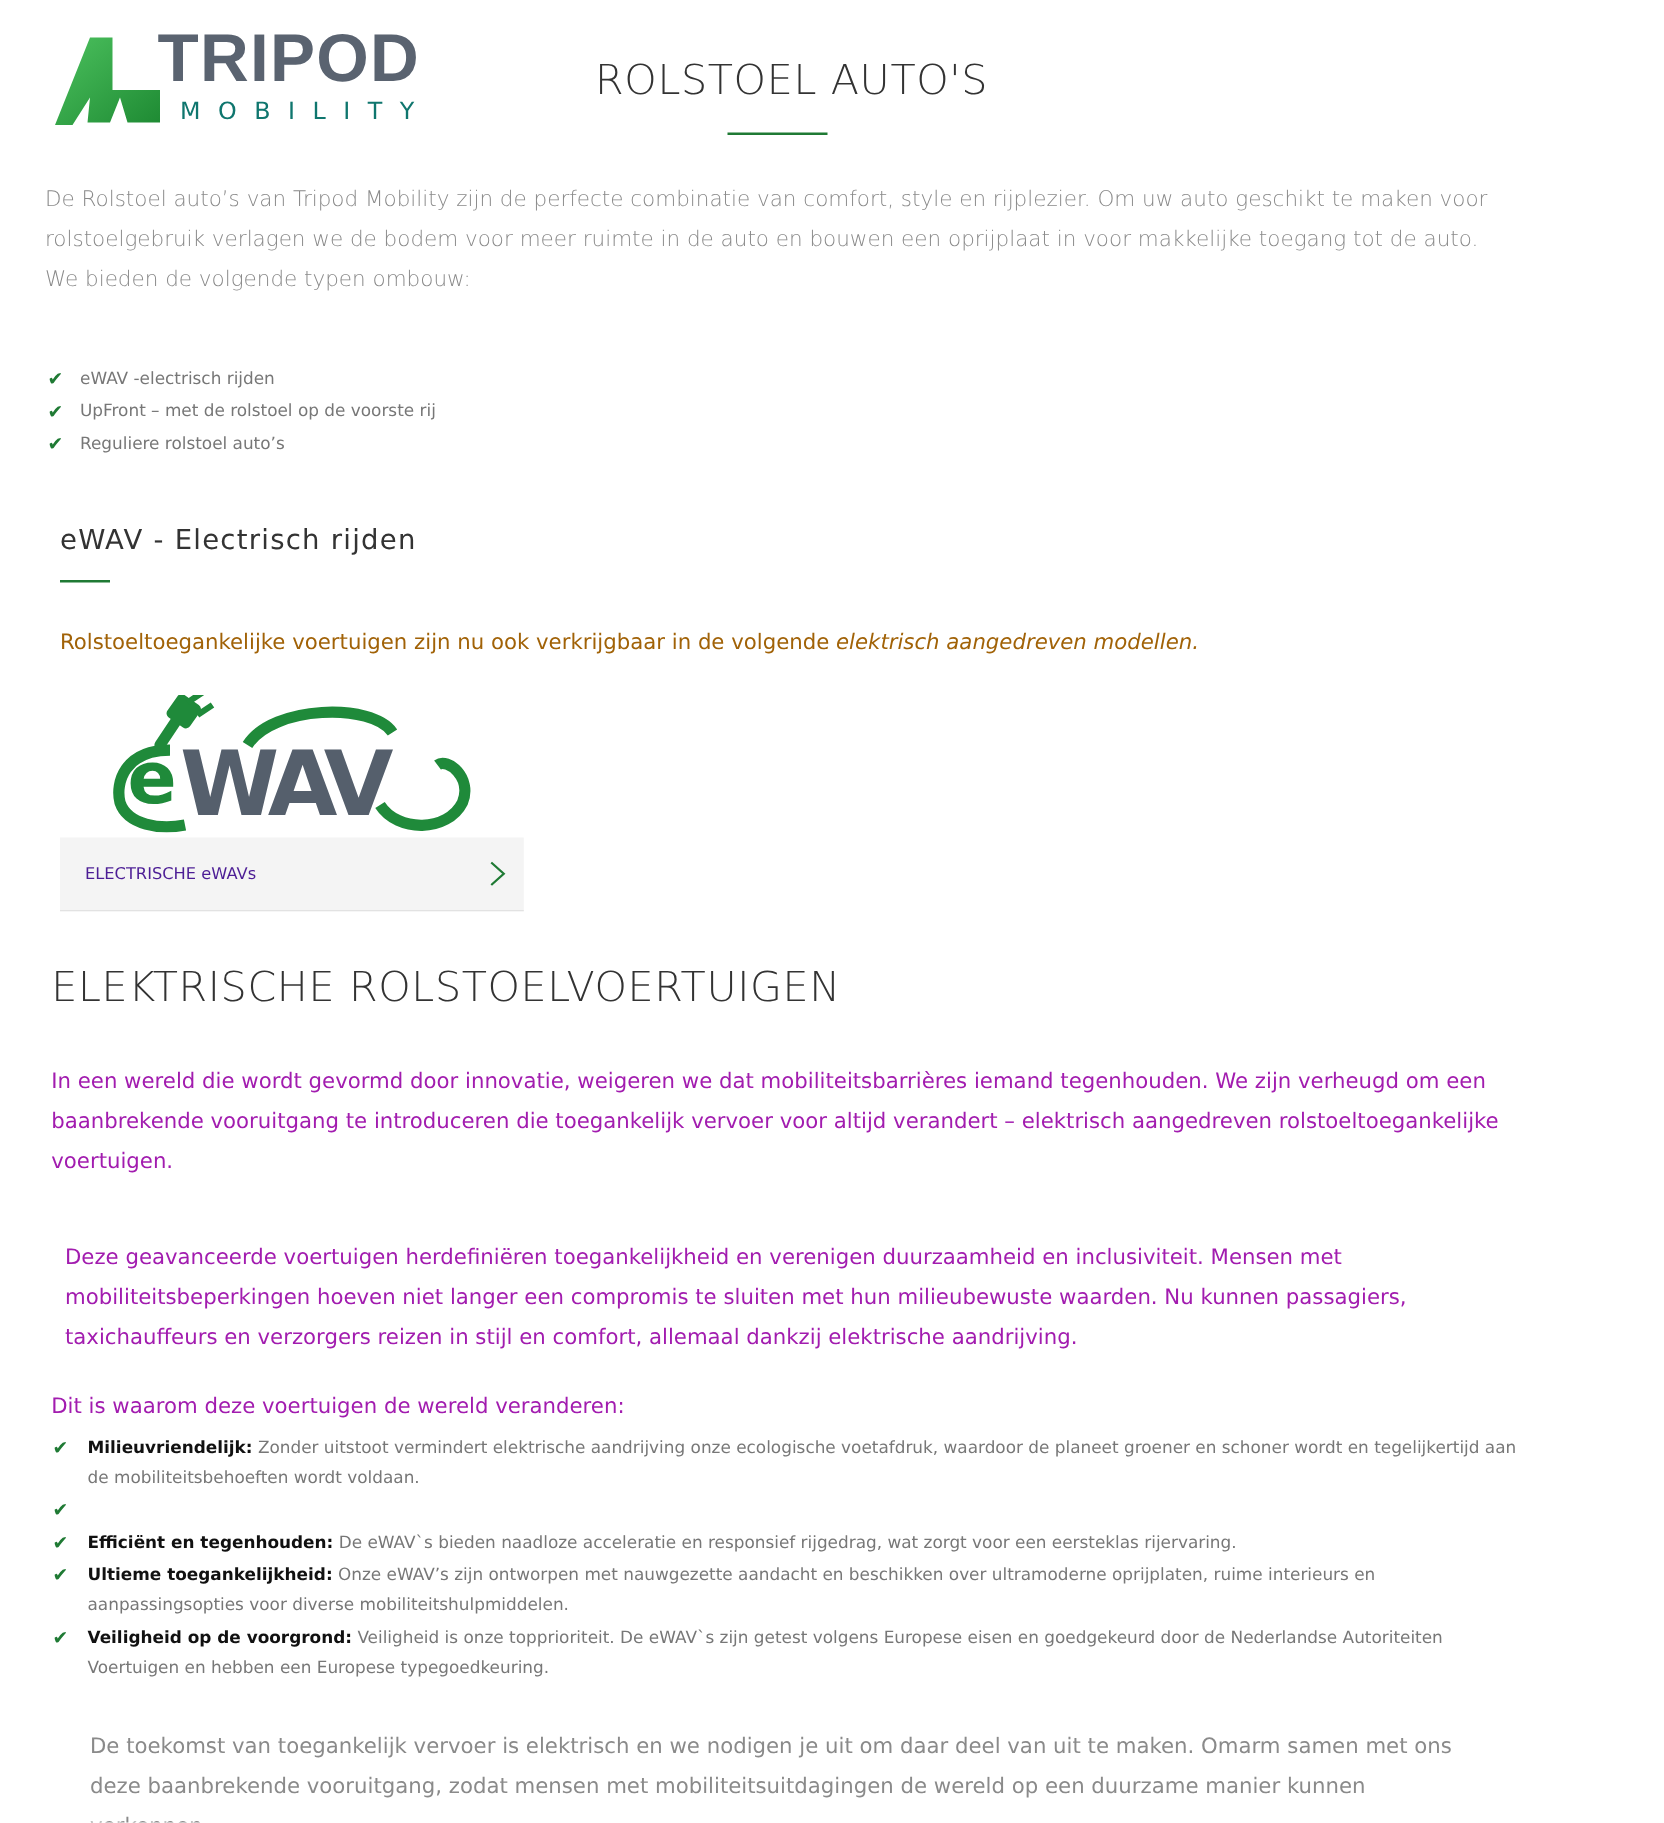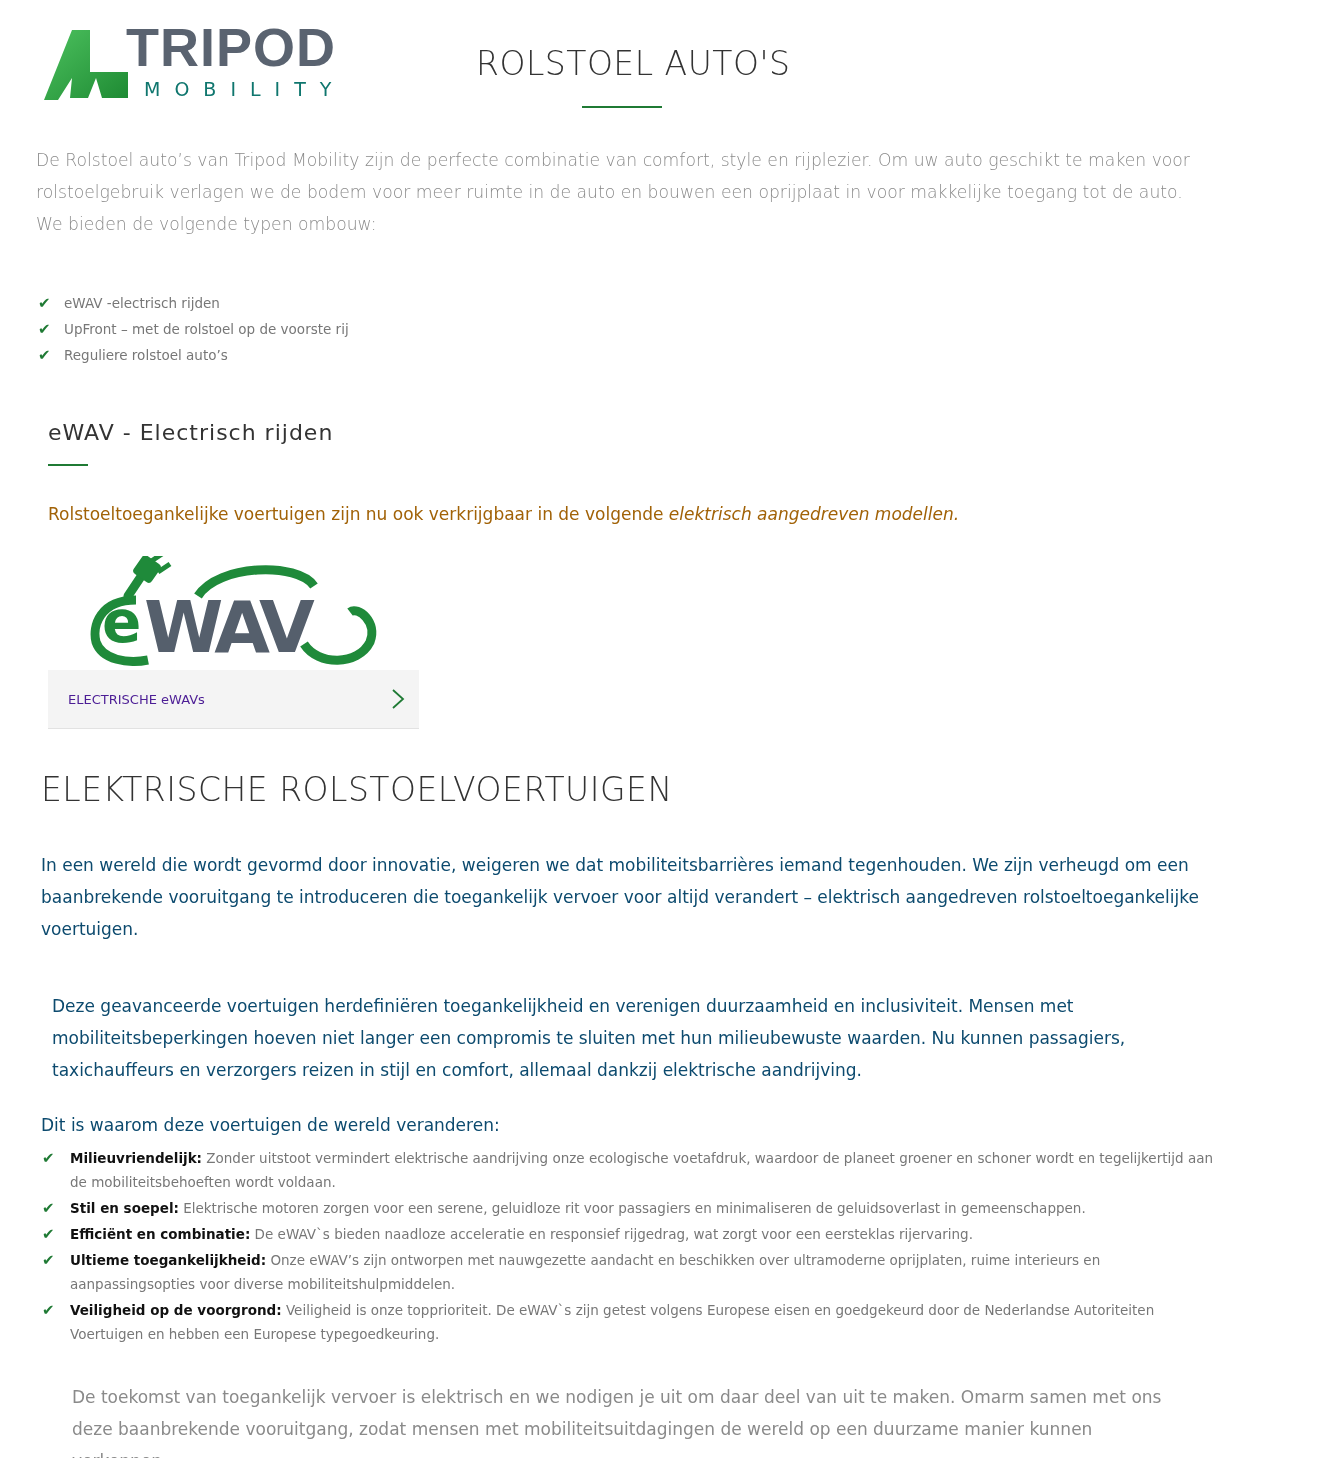--- a/index.html
+++ b/index.html
@@ -34,21 +34,21 @@
 
     .ewav-logo { left: 88px; top: 556px; width: 292px; height: 110px; }
     .card { left: 48px; top: 670px; width: 371px; height: 59px; background: #f4f4f4;
             border-bottom: 1px solid #e2e2e2; display: flex; align-items: center; justify-content: space-between;
             box-sizing: border-box; padding: 0 14px 0 20px; cursor: pointer; }
     .card-label { font-size: 13px; color: #4c1d95; }
     .card-chevron { width: 14px; height: 22px; }
 
     .h1 { left: 41px; top: 770px; font-size: 33px; font-weight: 200; color: #333; letter-spacing: 0.5px; }
 
-    .para { left: 41px; width: 1170px; font-size: 17px; line-height: 32px; color: #0c4a6e; }
+    .para { left: 41px; width: 1170px; font-size: 17px; line-height: 32px; color: #a21caf; }
     .p1 { top: 849px; }
     .p2 { top: 979px; }
     .p3 { top: 1109px; }
 
     .feats { left: 42px; top: 1146px; width: 1180px; list-style: none; padding: 0; margin: 0; }
     .feats li { display: flex; font-size: 13.5px; line-height: 24px; color: #777; margin-bottom: 2px; }
     .feats .check { flex: 0 0 28px; }
     .feats b { color: #111; font-weight: bold; }
 
     .closing { left: 72px; top: 1381px; width: 1120px; font-size: 17px; line-height: 32px; color: #8a8a8a; }
@@ -119,25 +119,24 @@
 <p class="abs para p2" style="margin:11px;">Deze geavanceerde voertuigen herdefiniëren toegankelijkheid en verenigen duurzaamheid en inclusiviteit. Mensen met mobiliteitsbeperkingen hoeven niet langer een compromis te sluiten met hun milieubewuste waarden. Nu kunnen passagiers, taxichauffeurs en verzorgers reizen in stijl en comfort, allemaal dankzij elektrische aandrijving.</p>
 <p class="abs para p3" style="margin:0;">Dit is waarom deze voertuigen de wereld veranderen:</p>
 
 <ul class="abs feats">
   <li>
     <span class="check">✔</span>
     <span><b>Milieuvriendelijk:</b><span> Zonder uitstoot vermindert elektrische aandrijving onze ecologische voetafdruk, waardoor de planeet groener en schoner wordt en tegelijkertijd aan de mobiliteitsbehoeften wordt voldaan.</span></span>
   </li>
   <li>
     <span class="check">✔</span>
-    <span><b>Stil en soepel:</b><span> Elektrische motoren zorgen voor een serene, geluidloze rit voor passagiers en minimaliseren de geluidsoverlast in gemeenschappen.</span></span>
   </li>
   <li>
     <span class="check">✔</span>
-    <span><b>Efficiënt en combinatie:</b><span> De eWAV`s bieden naadloze acceleratie en responsief rijgedrag, wat zorgt voor een eersteklas rijervaring.</span></span>
+    <span><b>Efficiënt en tegenhouden:</b><span> De eWAV`s bieden naadloze acceleratie en responsief rijgedrag, wat zorgt voor een eersteklas rijervaring.</span></span>
   </li>
   <li>
     <span class="check">✔</span>
     <span><b>Ultieme toegankelijkheid:</b><span> Onze eWAV’s zijn ontworpen met nauwgezette aandacht en beschikken over ultramoderne oprijplaten, ruime interieurs en aanpassingsopties voor diverse mobiliteitshulpmiddelen.</span></span>
   </li>
   <li>
     <span class="check">✔</span>
     <span><b>Veiligheid op de voorgrond:</b><span> Veiligheid is onze topprioriteit. De eWAV`s zijn getest volgens Europese eisen en goedgekeurd door de Nederlandse Autoriteiten Voertuigen en hebben een Europese typegoedkeuring.</span></span>
   </li>
 </ul>

